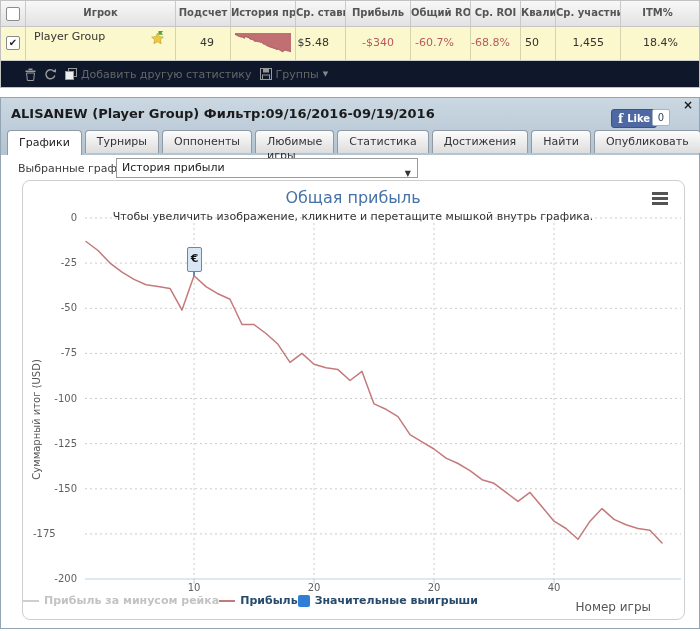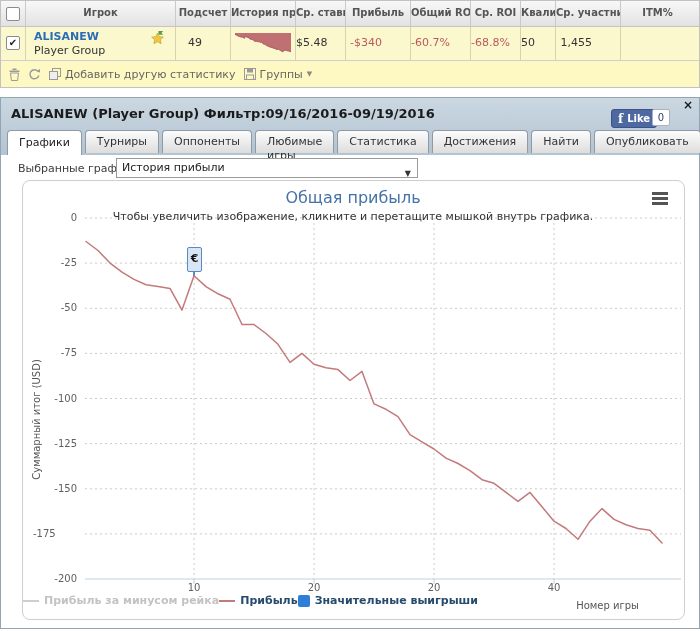--- a/index.html
+++ b/index.html
@@ -8,33 +8,33 @@
 
   
   #stats-table{position:absolute;left:0;top:0;width:700px;border:1px solid #c2c2c2;box-sizing:border-box;}
   .t-head{display:flex;height:25px;background:linear-gradient(#f8f8f8,#e2e2e2);border-bottom:1px solid #c5c5c5;}
   .t-head .cell{font-weight:bold;color:#555;font-size:10px;line-height:24px;text-align:center;
                 overflow:hidden;white-space:nowrap;border-right:1px solid #c9c9c9;box-sizing:border-box;flex:none;}
   .t-row{display:flex;height:33px;background:#fbf8cd;border-bottom:1px solid #cfcfcf;}
   .t-row .cell{border-right:1px solid #d6d3ae;box-sizing:border-box;flex:none;overflow:hidden;white-space:nowrap;}
   .c0{width:25px}.c1{width:150px}.c2{width:55px}.c3{width:65px}.c4{width:50px}.c5{width:65px}
   .c6{width:60px}.c7{width:50px}.c8{width:35px}.c9{width:65px}.c10{width:73px;border-right:none!important}
-  .num{text-align:right;line-height:32px;padding-right:28px;color:#333;}
+  .num{text-align:right;line-height:32px;padding-right:16px;color:#333;}
   .neg{color:#b9595c;}
   .cb{width:12px;height:12px;border:1px solid #8a8a8a;background:#fff;border-radius:2px;margin:6px auto 0 auto;
       font-size:10px;line-height:11px;text-align:center;color:#222;}
   .t-row .cb{margin-top:9px;}
   .player-cell{padding:3px 4px 0 8px;position:relative;}
   .player-name{color:#2a6db8;font-weight:bold;font-size:11px;line-height:14px;}
   .player-type{color:#333;font-size:11px;line-height:14px;}
   .star{position:absolute;right:10px;top:4px;}
   .spark-wrap{display:flex;align-items:center;justify-content:center;height:33px;}
 
   
-  #table-toolbar{display:flex;align-items:center;height:26px;background:#fef9c3;color:#666;gap:8px;padding-left:8px;}
+  #table-toolbar{display:flex;align-items:center;height:26px;background:#0f172a;color:#666;gap:8px;padding-left:24px;}
   #table-toolbar .tbtn{display:flex;align-items:center;gap:4px;color:#666;cursor:default;}
   .caret{font-size:7px;color:#888;}
 
   
   #panel{position:absolute;left:0;top:97px;width:700px;height:532px;border:1px solid #93a5b3;box-sizing:border-box;background:#fff;}
   #panel-head{position:relative;height:57px;background:linear-gradient(#cbd8e2,#b2c3d1);}
   #panel-title{position:absolute;left:10px;top:8px;font-size:13px;font-weight:bold;color:#1b1b1b;}
   #like-btn{position:absolute;left:610px;top:11px;height:17px;background:#4e69a2;border:1px solid #3b5486;border-radius:3px;
             color:#fff;font-size:10px;font-weight:bold;display:flex;align-items:center;padding:0 6px;gap:4px;}
   #like-f{font-family:"DejaVu Serif","Liberation Serif",serif;font-size:12px;}
@@ -57,21 +57,21 @@
   #chart-box{position:absolute;left:21px;top:82px;width:661px;height:438px;border:1px solid #cfcfcf;border-radius:8px;
              box-sizing:content-box;background:#fff;}
   #plot-svg{position:absolute;left:0;top:0;}
   #chart-title{position:absolute;left:0;top:7px;width:660px;text-align:center;font-size:16px;color:#4572a7;}
   #chart-subtitle{position:absolute;left:0;top:29px;width:660px;text-align:center;font-size:11px;color:#333;}
   #burger{position:absolute;left:629px;top:11px;width:16px;}
   #burger div{height:3px;background:#545454;margin-bottom:2px;}
   .tick-label{position:absolute;font-size:10px;color:#606060;}
   #y-axis-title{position:absolute;left:-137px;top:233px;width:300px;text-align:center;font-size:10px;color:#555;
                 transform:rotate(-90deg);}
-  #x-axis-title{position:absolute;left:516px;top:419px;width:100px;text-align:right;font-size:10px;color:#555;}
+  #x-axis-title{position:absolute;left:528px;top:419px;width:100px;text-align:right;font-size:12px;color:#555;}
   #flag{position:absolute;width:13px;height:23px;background:#d9e7f5;border:1px solid #5b8ac2;border-radius:2px;
         text-align:center;line-height:22px;font-size:11px;font-weight:bold;color:#111;}
   #flag-pole{position:absolute;width:2px;height:6px;background:#5b8ac2;}
   #legend{position:absolute;left:0;top:413px;width:660px;display:flex;justify-content:flex-start;align-items:center;}
   .li{display:flex;align-items:center;gap:5px;font-size:11px;font-weight:bold;color:#274b6d;}
   .li.disabled{color:#c3c3c3;}
   .sw-line{display:inline-block;width:16px;height:2px;background:#c4797b;}
   .li.disabled .sw-line{background:#cfcfcf;}
   .sw-sq{display:inline-block;width:12px;height:12px;background:#2f7ed8;border-radius:2px;}
 
@@ -95,21 +95,20 @@
       <div class="cell c7">Ср. ROI</div>
       <div class="cell c8">Квали</div>
       <div class="cell c9">Ср. участник</div>
       <div class="cell c10">ITM%</div>
     </div>
     <div class="t-row">
       <div class="cell c0">
           <div class="cb">✔</div>
         </div>
       <div class="cell c1 player-cell">
-        <div class="player-name">ALISANEW</div>
         <div class="player-type">Player Group</div>
         <span class="star">
           <svg class="icon-svg" width="15" height="15" viewBox="0 0 16 16">
             <path d="M9 0h5l-1.7 2L14 4H9z" fill="#57a13f"></path>
             <path d="M8 2.2l1.9 3.9 4.3.4-3.2 2.8.9 4.2L8 11.4 4.1 13.5l.9-4.2-3.2-2.8 4.3-.4z" fill="#ecc945" stroke="#c9a52e" stroke-width="0.8"></path>
           </svg>
         </span>
       </div>
       <div class="cell c2 num">49</div>
       <div class="cell c3">
@@ -119,20 +118,21 @@
               <path d="M1.0,2.4 L2.2,2.9 L3.3,3.6 L4.5,4.2 L5.7,4.6 L6.8,4.9 L8.0,5.0 L9.2,5.1 L10.3,6.4 L11.5,4.4 L12.7,5.0 L13.8,5.4 L15.0,5.7 L16.2,7.2 L17.3,7.2 L18.5,7.7 L19.7,8.3 L20.8,9.4 L22.0,8.9 L23.2,9.5 L24.3,9.7 L25.5,9.8 L26.7,10.5 L27.8,9.9 L29.0,11.8 L30.2,12.1 L31.3,12.6 L32.5,13.6 L33.7,14.0 L34.8,14.4 L36.0,15.0 L37.2,15.3 L38.3,15.7 L39.5,16.2 L40.7,16.4 L41.8,17.0 L43.0,17.5 L44.2,17.0 L45.3,17.8 L46.5,18.6 L47.7,19.1 L48.8,19.7 L50.0,18.6 L51.2,17.9 L52.3,18.5 L53.5,18.8 L54.7,19.1 L55.8,19.2 L57.0,19.9" fill="none" stroke="#a85458" stroke-width="1"></path>
             </svg>
       </div>
         </div>
       <div class="cell c4 num">$5.48</div>
       <div class="cell c5 num neg">-$340</div>
       <div class="cell c6 num neg">-60.7%</div>
       <div class="cell c7 num neg">-68.8%</div>
       <div class="cell c8 num">50</div>
       <div class="cell c9 num">1,455</div>
+      <div class="cell c10 num">18.4%</div>
     </div>
     <div id="table-toolbar">
       <span>
         <svg class="icon-svg" width="11" height="13" viewBox="0 0 11 13">
           <rect x="0.5" y="2.5" width="10" height="1.5" fill="#9a9a9a"></rect>
           <rect x="3.5" y="0.5" width="4" height="1.5" fill="#9a9a9a"></rect>
           <path d="M1.5 5h8L8.6 12.5H2.4z" fill="none" stroke="#9a9a9a"></path>
         </svg>
       </span>
       <span>

